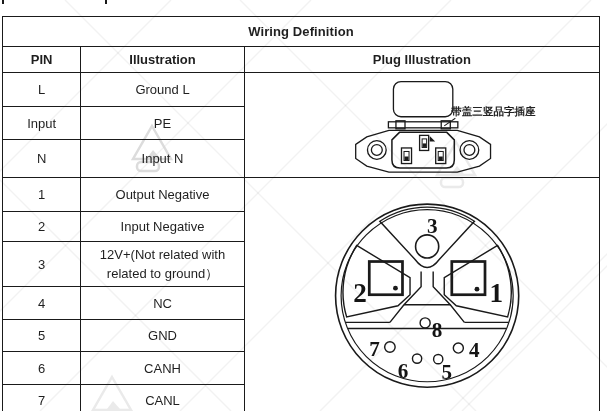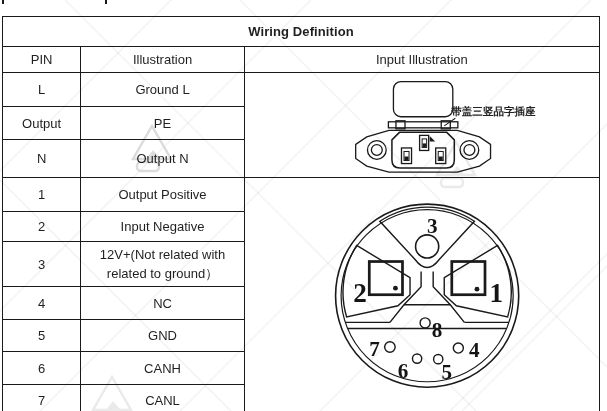--- a/index.html
+++ b/index.html
@@ -25,21 +25,21 @@
     border:1.5px solid var(--line);
     text-align:center;vertical-align:middle;padding:0;
     font-size:13px;color:var(--text);
   }
   td.title-cell{font-weight:bold;font-size:13.5px;letter-spacing:.1px;}
   td.pin-cell{font-size:12.5px;}
   td.head-cell{font-size:12.5px;}
   td.desc-cell{font-size:13px;}
   td.wrap-cell{padding:1px 15px;line-height:1.5;}
   tr.h-title{height:30px;}
-  tr.h-head{height:26px;}
+  tr.h-head{height:26px;font-weight:bold;}
   tr.h-rL{height:34px;}
   tr.h-rG{height:33px;}
   tr.h-rN{height:38px;}
   tr.h-r1{height:34px;}
   tr.h-r2{height:30px;}
   tr.h-r3{height:45px;}
   tr.h-r4{height:33px;}
   tr.h-r5{height:32px;}
   tr.h-r6{height:33px;}
   tr.h-r7{height:32px;}
@@ -94,21 +94,21 @@
     </colgroup>
 
   <tbody>
       <tr class="h-title">
     <td colspan="3" class="title-cell">Wiring Definition</td>
   </tr>
 
   <tr class="h-head">
     <td class="head-cell">PIN</td>
     <td class="head-cell">Illustration</td>
-    <td class="head-cell">Input Illustration</td>
+    <td class="head-cell">Plug Illustration</td>
   </tr>
 
   <tr class="h-rL">
     <td class="pin-cell">L</td>
     <td class="desc-cell">Ground L</td>
     <td class="fig-cell" rowspan="3">
 
       <svg viewBox="0 0 352 101" preserveAspectRatio="none">
         <g stroke="#1a1a1a" stroke-width="1.3" fill="none">
           <rect x="147.5" y="7.5" width="59" height="35" rx="7.5"></rect>
@@ -131,31 +131,31 @@
           <rect x="192" y="77" width="5" height="9" stroke-width="1"></rect>
           <rect x="192.5" y="82" width="4" height="4" fill="#1a1a1a" stroke="none"></rect>
           <path d="M183.5,61.5 L189,67 L183.5,67 Z" fill="#1a1a1a" stroke="none"></path>
           <path d="M209,44 L198,51.5" stroke-width="1"></path>
         </g>
         <text class="cjk-note" x="205" y="41">带盖三竖品字插座</text>
       </svg>
     </td>
   </tr>
   <tr class="h-rG">
-    <td class="pin-cell">Output</td>
+    <td class="pin-cell">Input</td>
     <td class="desc-cell">PE</td>
   </tr>
   <tr class="h-rN">
     <td class="pin-cell">N</td>
-    <td class="desc-cell">Output N</td>
+    <td class="desc-cell">Input N</td>
   </tr>
 
   <tr class="h-r1">
     <td class="pin-cell">1</td>
-    <td class="desc-cell">Output Positive</td>
+    <td class="desc-cell">Output Negative</td>
     <td class="fig-cell" rowspan="7">
 
       <svg viewBox="0 0 352 237" preserveAspectRatio="none">
         <g stroke="#1a1a1a" stroke-width="1.4" fill="none">
           <circle cx="181" cy="117" r="91" stroke-width="1.6"></circle>
           <circle cx="181" cy="117" r="85.5" stroke-width="1.2"></circle>
           <path d="M134,43 A85.5,85.5 0 0 1 228,43 L193,81 Q187,89 181,89 Q175,89 169,81 Z"></path>
           <path d="M111,67 L164,99 L164,116 L152,127 L101,138 A85.5,85.5 0 0 1 111,67 Z"></path>
           <path d="M251,67 L198,99 L198,116 L210,127 L261,138 A85.5,85.5 0 0 0 251,67 Z"></path>
           <path d="M175,93 L175,108 L158,126 L144,143.5"></path>

